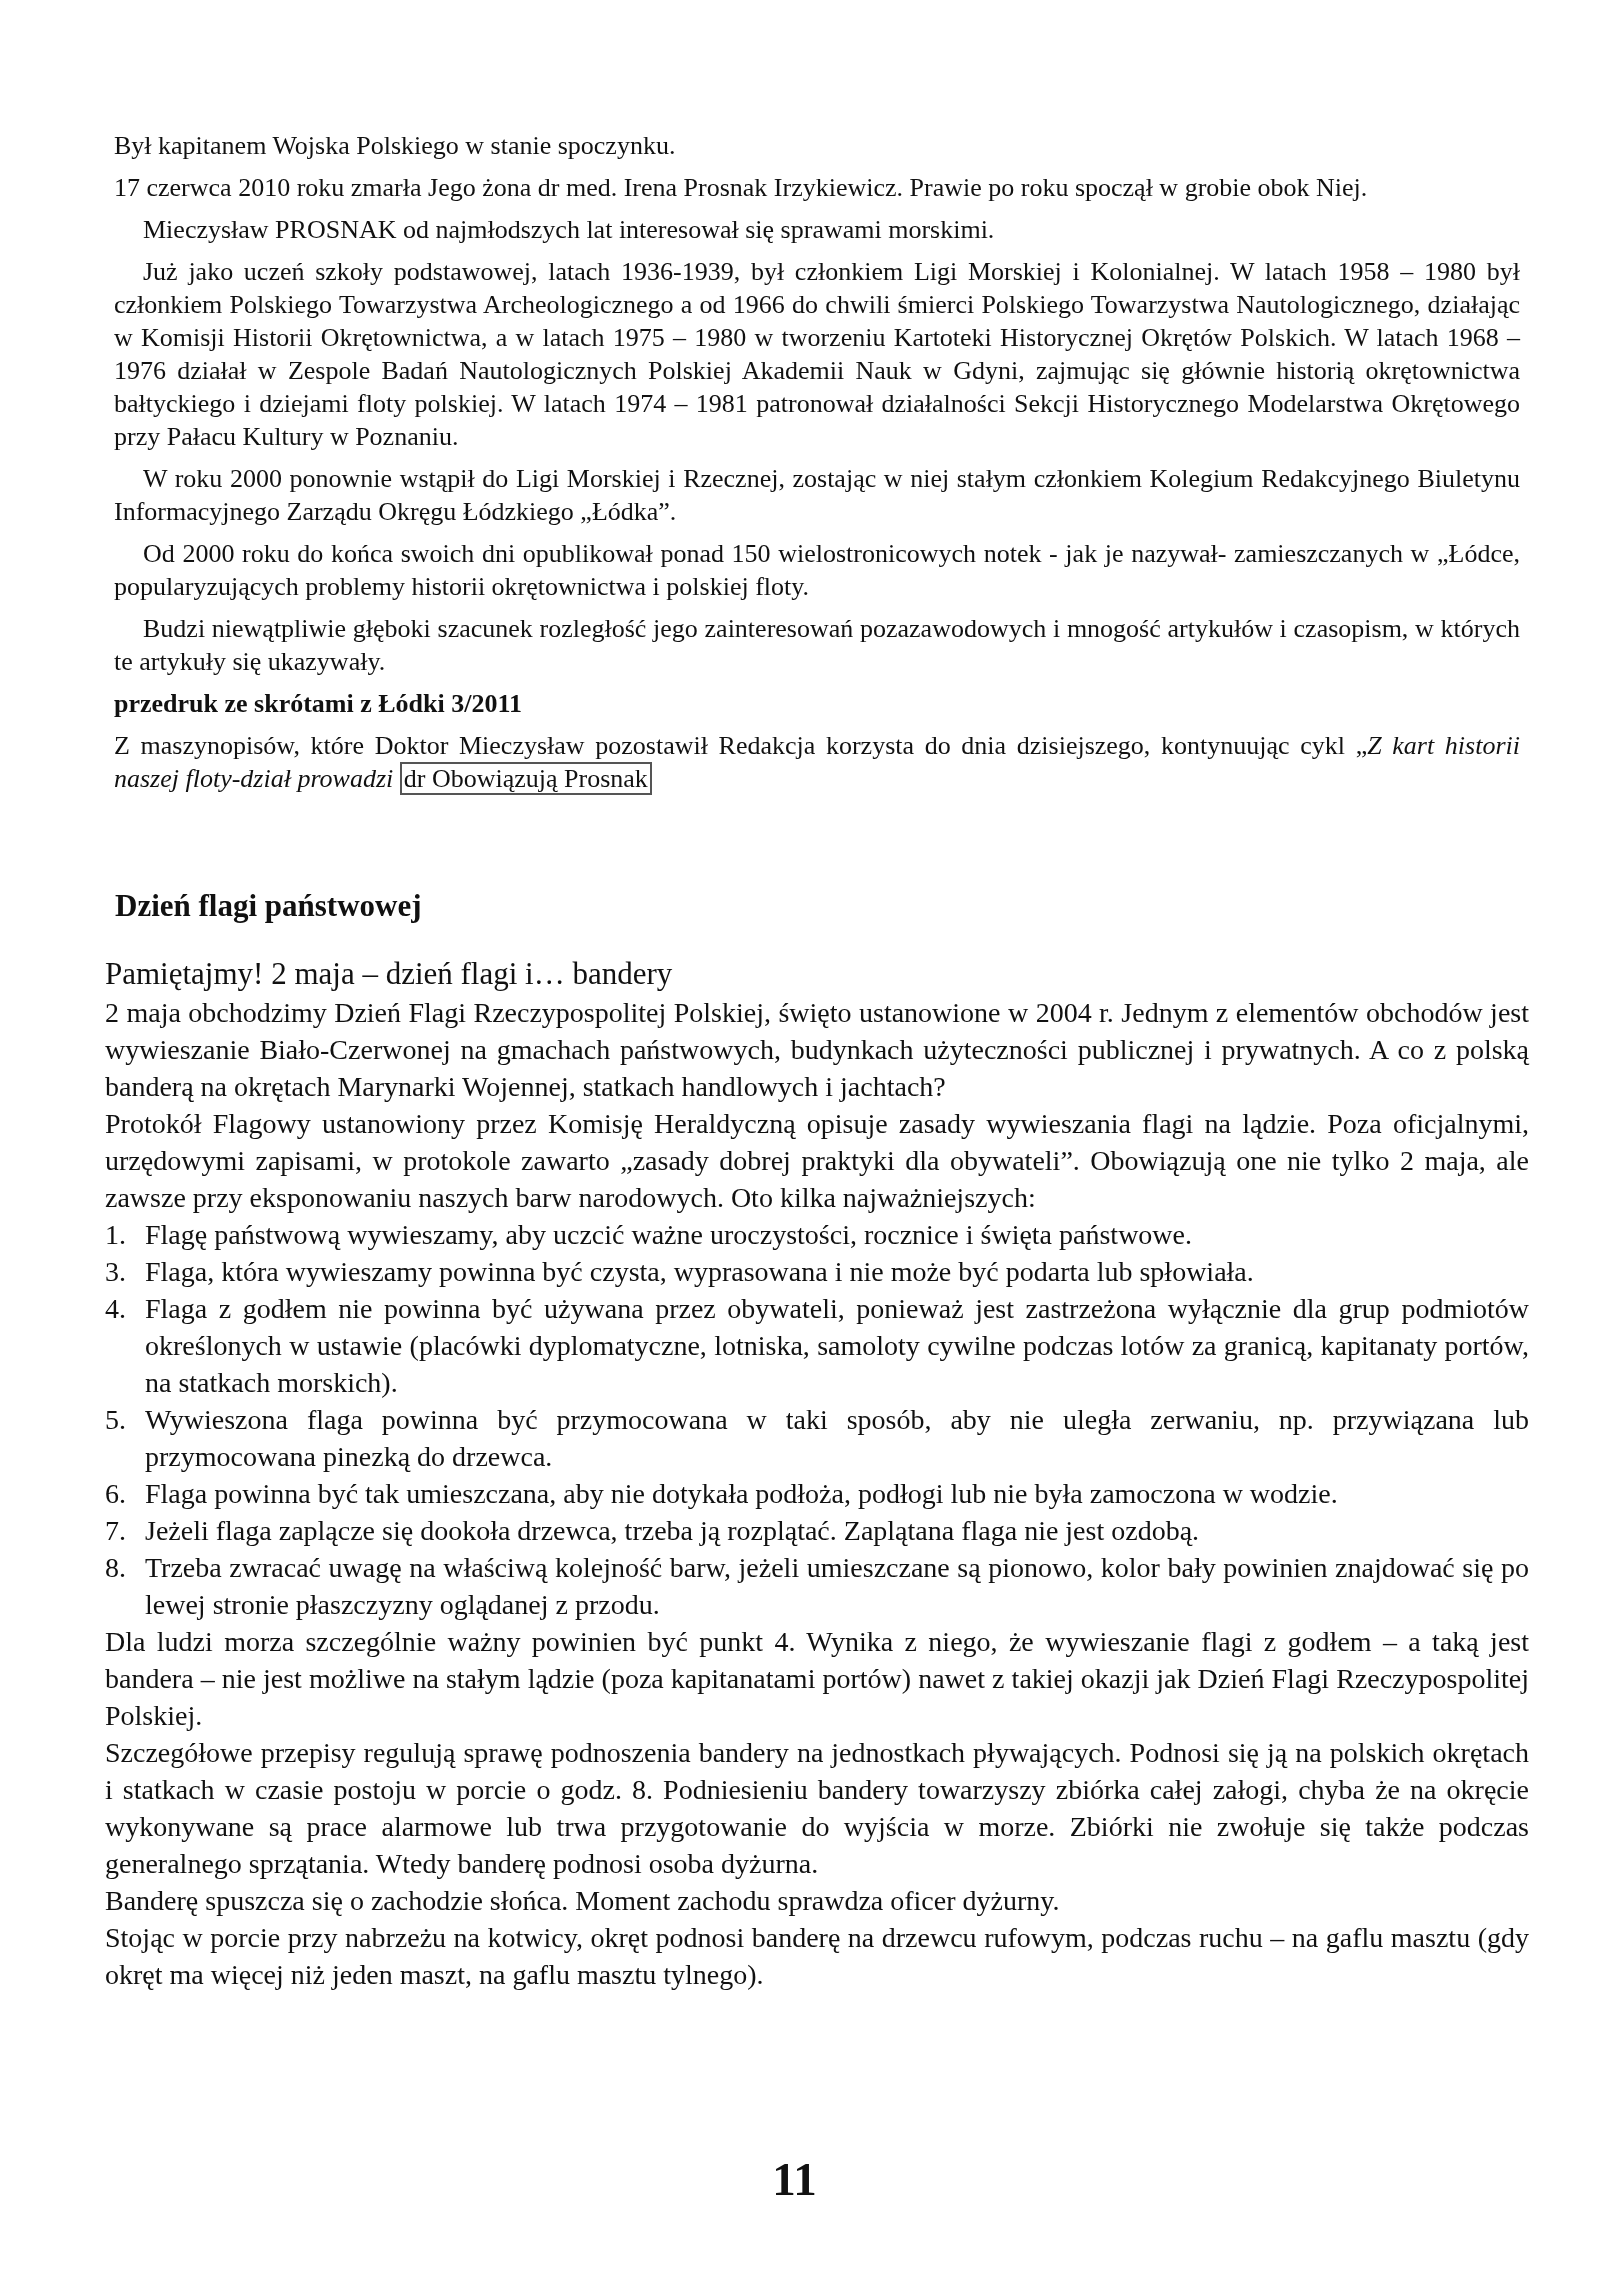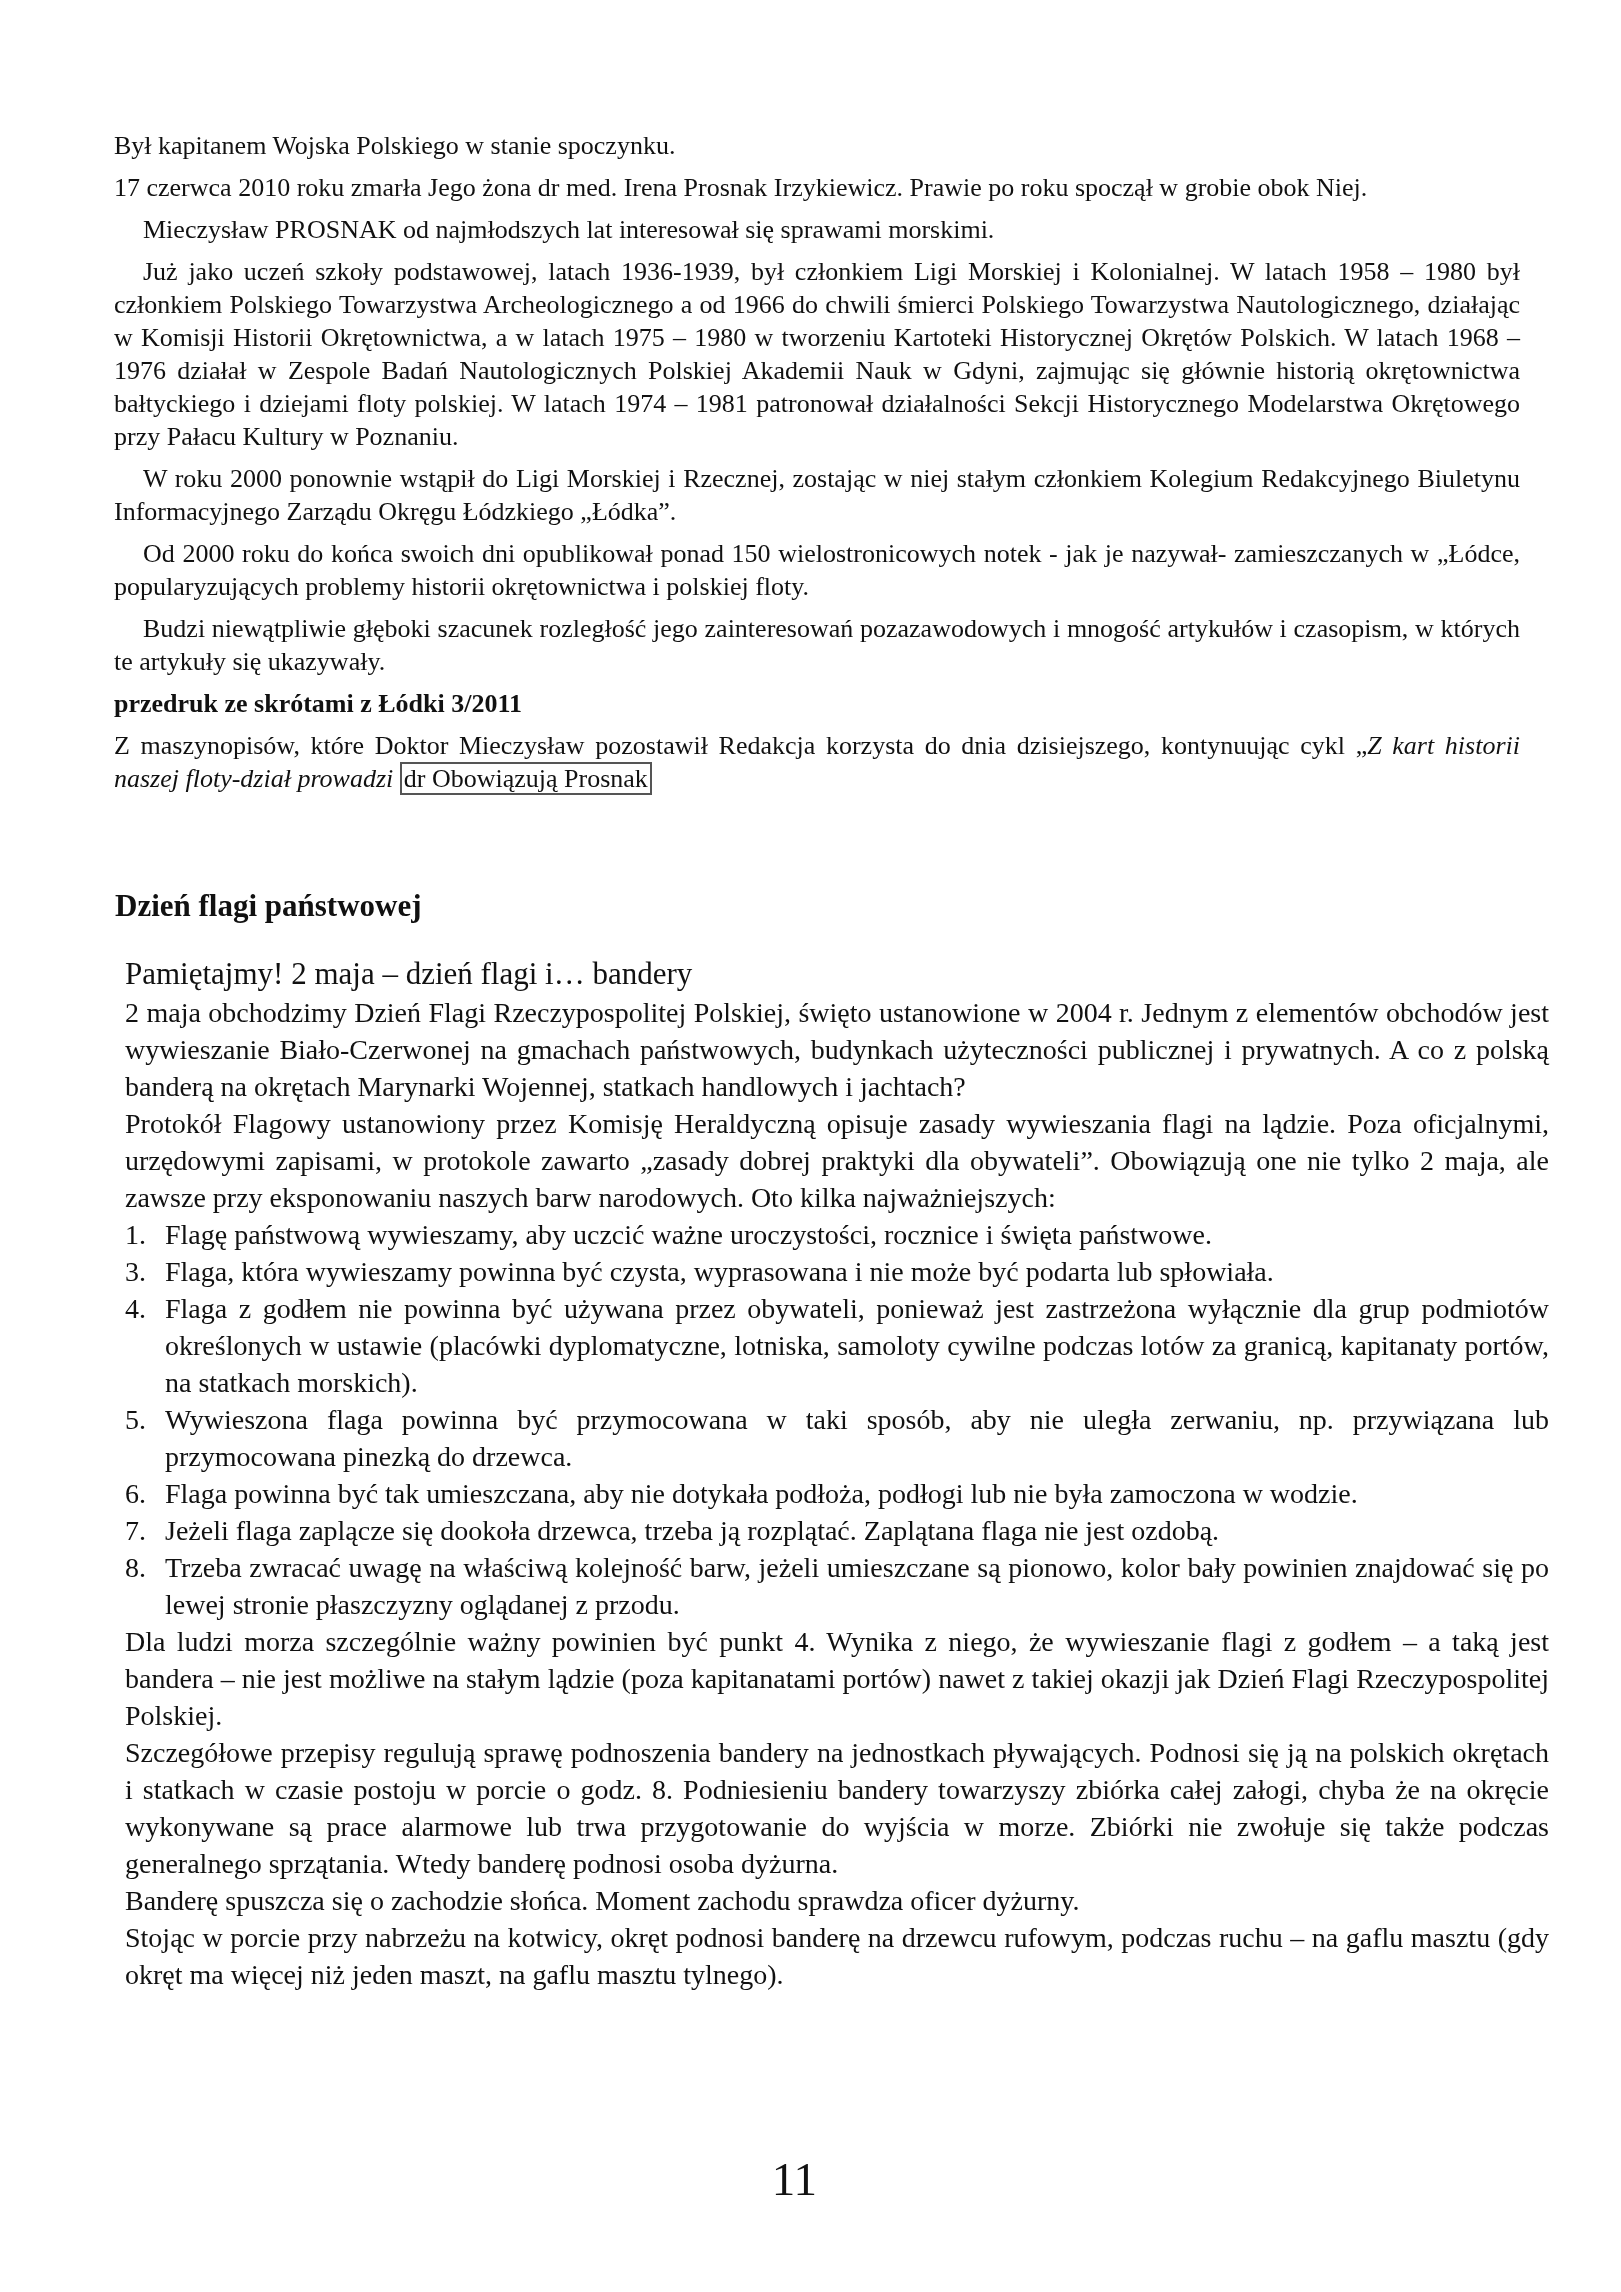--- a/index.html
+++ b/index.html
@@ -7,28 +7,28 @@
          font-family: "Liberation Serif", "DejaVu Serif", serif; color: #111; }
   .page { position: absolute; left: 105px; top: 0; width: 1424px; }
   .sec1 p { margin: 9px; font-size: 26px; line-height: 33px; text-align: justify; }
   .sec1 .ind { text-indent: 29px; }
   .sec1 { position: absolute; top: 120px; left: 0; width: 1424px; }
   .credit { text-align: right; font-weight: bold; font-size: 22.5px; line-height: 29px; margin-top: 9.8px; }
   .cont { font-size: 33px; line-height: 51px; margin: 0; text-align: justify; }
   .cont .it { font-style: italic; }
   .boxed { border: 2px solid #555; padding: 0 2px; }
   .h-title { position: absolute; top: 878px; left: 0; margin: 10px; font-size: 31px; font-weight: bold; }
-  .sec2 { position: absolute; top: 953px; left: 0; width: 1424px; margin-left: 20px; }
+  .sec2 { position: absolute; top: 953px; left: 0; width: 1424px; }
   .sub { font-size: 31px; line-height: 39px; margin: 0; }
   .sec2 p { margin: 0; font-size: 28px; line-height: 37px; text-align: justify; }
   .sec2 ol { list-style: none; margin: 0; padding: 0; }
   .sec2 li { font-size: 28px; line-height: 37px; text-align: justify; padding-left: 40px; text-indent: -40px; }
   .sec2 li .num { display: inline-block; width: 40px; text-indent: 0; }
   .pagenum { position: absolute; top: 2152px; left: 0; width: 1589px; text-align: center;
-             font-size: 47px; font-weight: normal; margin: 0; }
+             font-size: 47px; font-weight: bold; margin: 0; }
 </style>
 </head>
 <body>
 
 <div class="page">
 
   <div class="sec1">
     <p>Był kapitanem Wojska Polskiego w stanie spoczynku.</p>
     <p style="text-align:left">17 czerwca 2010 roku zmarła Jego żona dr med. Irena Prosnak Irzykiewicz. Prawie po roku spoczął w grobie obok Niej.</p>
     <p class="ind">Mieczysław PROSNAK od najmłodszych lat interesował się sprawami morskimi.</p>

